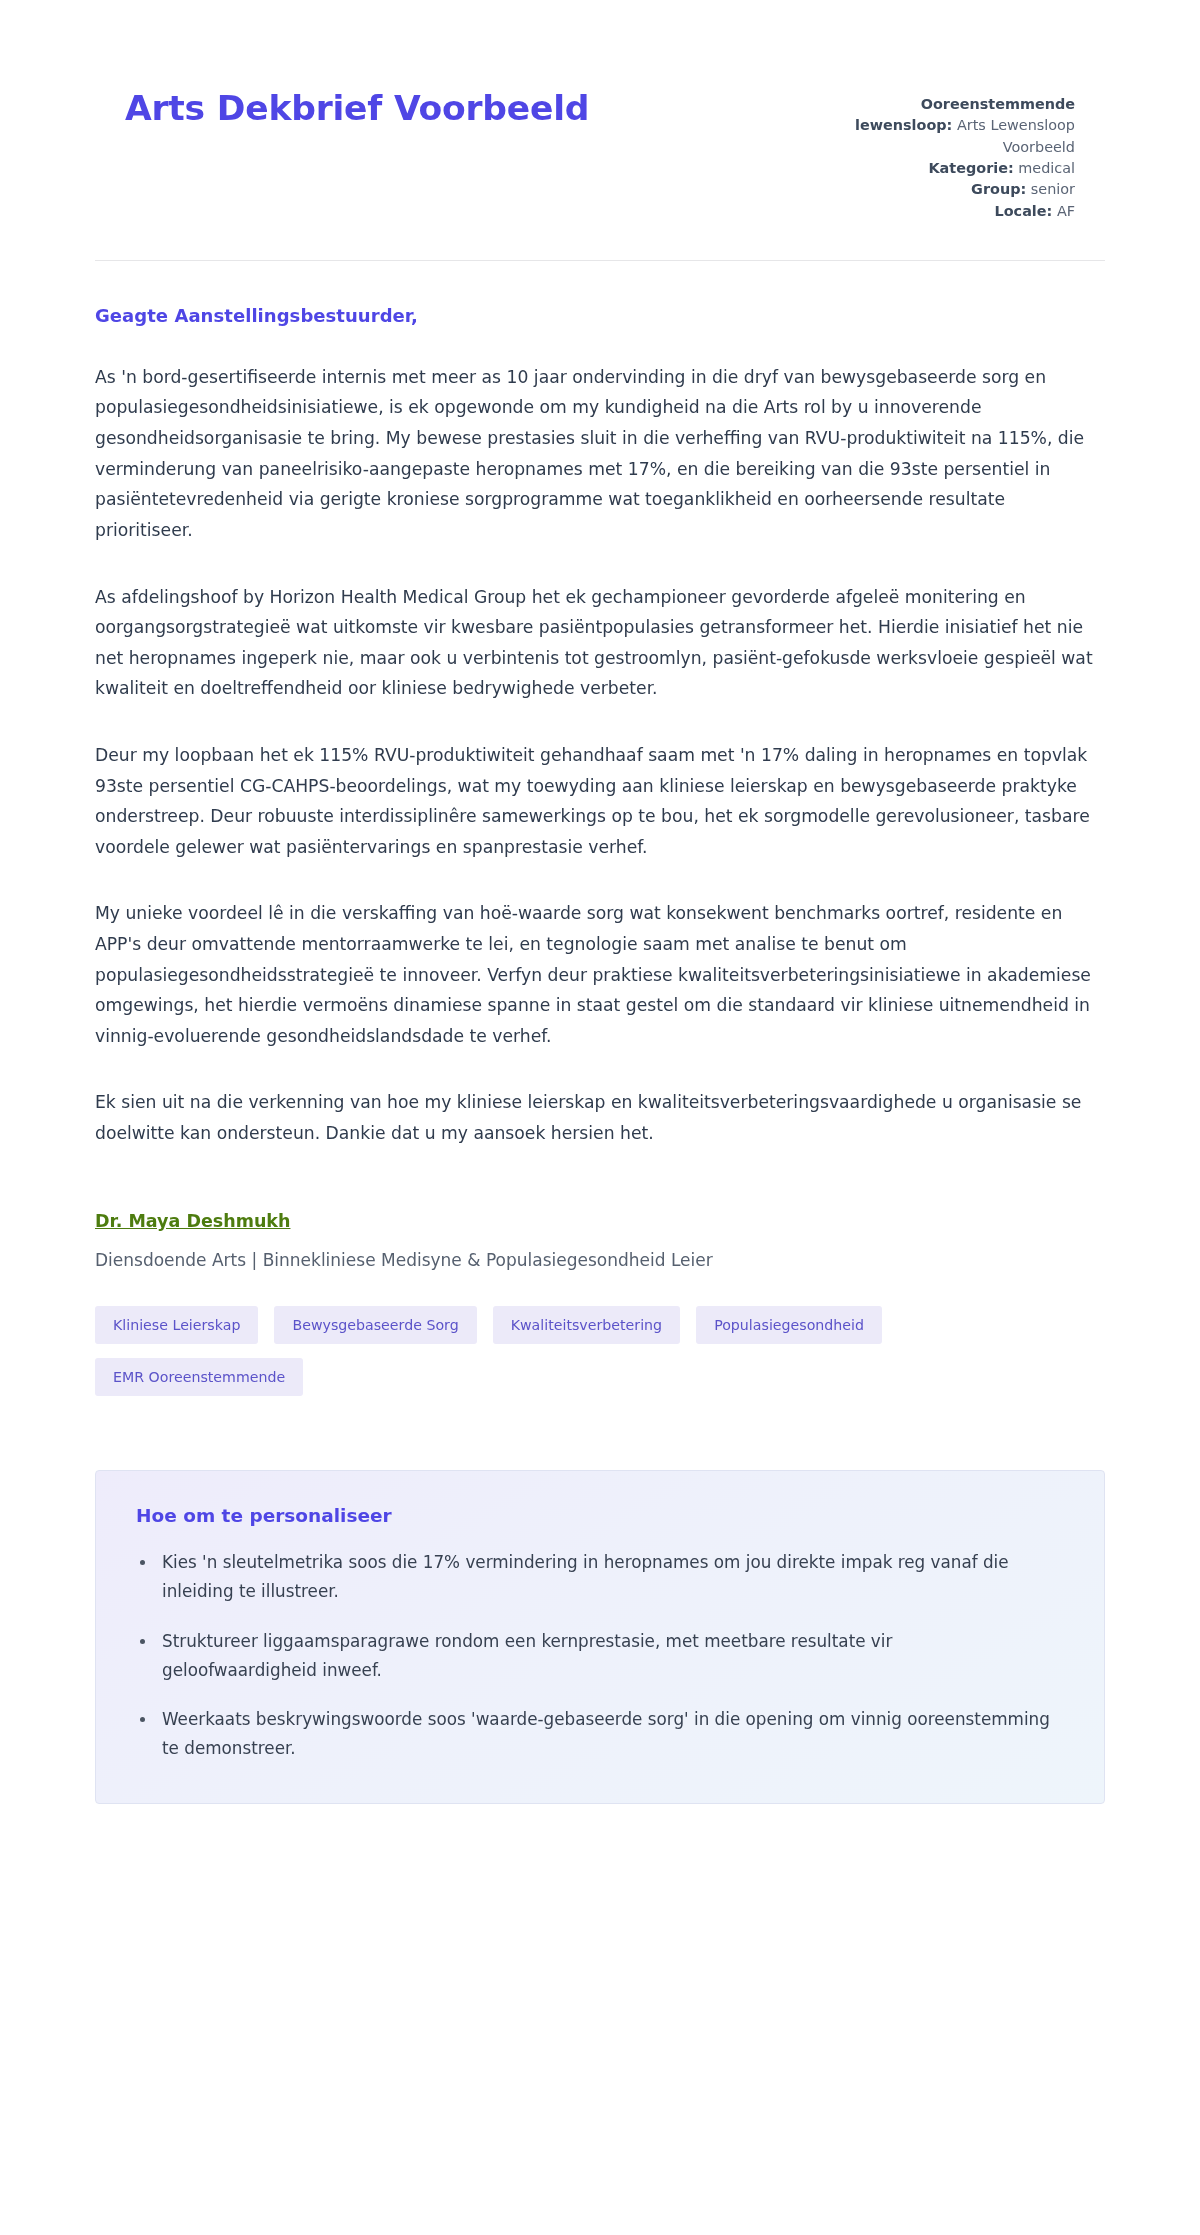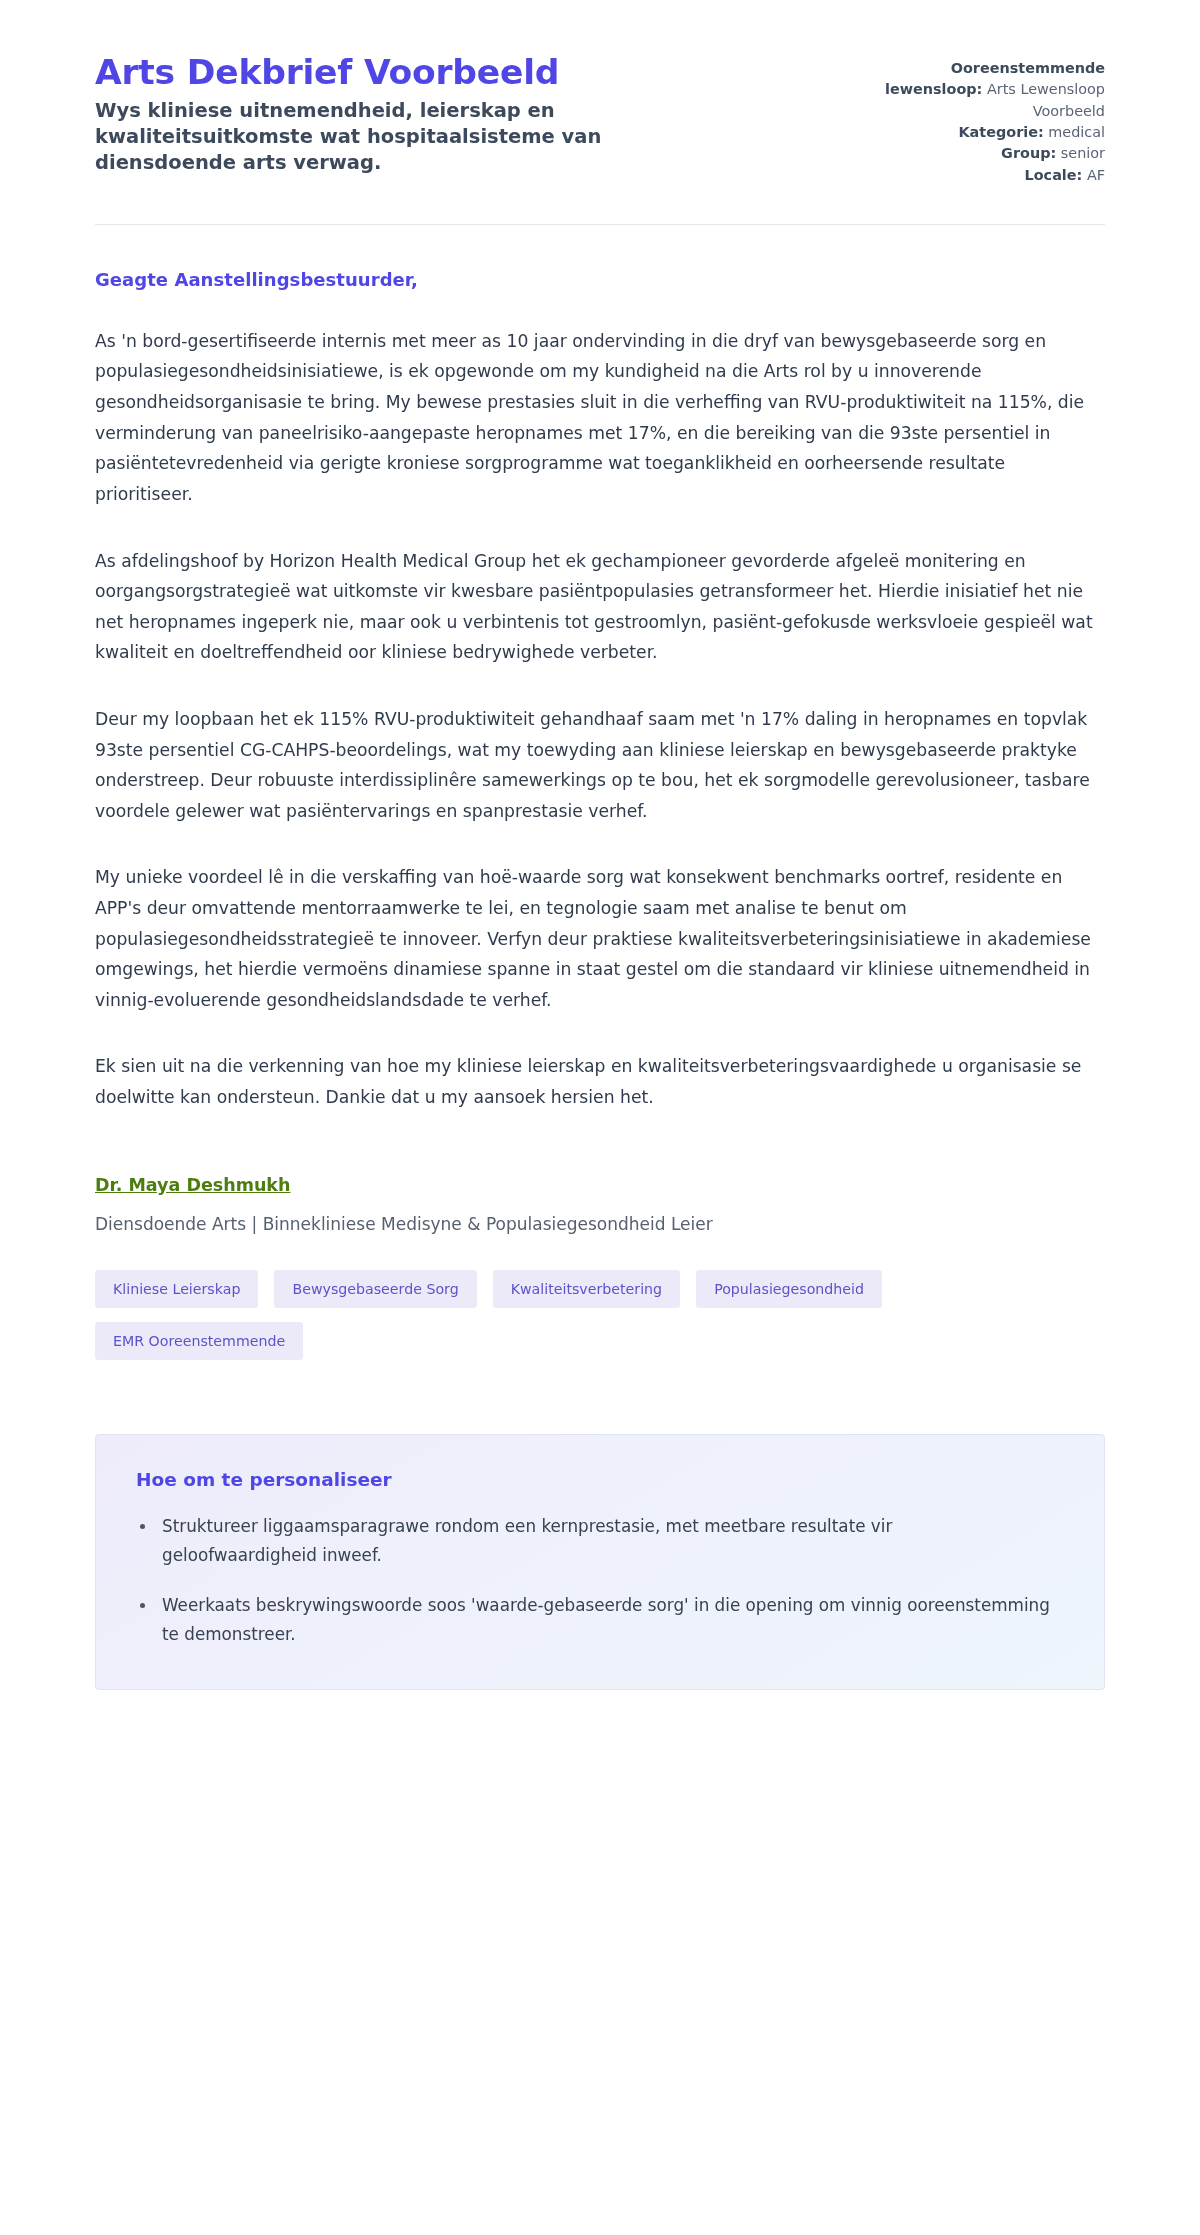--- a/index.html
+++ b/index.html
@@ -28,22 +28,23 @@
   .content {
     margin: 0 auto;
     width: 1010px;
     padding-top: 52px;
   }
 
   
   .doc-header {
     display: flex;
     align-items: flex-start;
-    justify-content: space-between;
+    justify-content: center;
     gap: 40px;
+    margin-top: 36px;
   }
   .header-left {
     flex: 1 1 auto;
     max-width: 660px;
   }
   .doc-title {
     font-size: 34.5px;
     line-height: 1.16;
     font-weight: 700;
     color: #4f46e5;
@@ -179,21 +180,20 @@
 </style>
 </head>
 <body>
 
 <div class="page">
   <div class="content">
 
     <div class="doc-header">
       <div class="header-left">
         <h1 class="doc-title">Arts Dekbrief Voorbeeld</h1>
-        <p class="doc-subtitle">Wys kliniese uitnemendheid, leierskap en kwaliteitsuitkomste wat hospitaalsisteme van diensdoende arts verwag.</p>
       </div>
 
       <div class="header-meta">
         <span class="meta-row">
           <span class="meta-label">Ooreenstemmende lewensloop:</span>
           <span class="meta-value">Arts Lewensloop Voorbeeld</span>
         </span>
         <span class="meta-row">
           <span class="meta-label">Kategorie:</span>
           <span class="meta-value">medical</span>
@@ -230,20 +230,24 @@
       <span class="tag">Kliniese Leierskap</span>
       <span class="tag">Bewysgebaseerde Sorg</span>
       <span class="tag">Kwaliteitsverbetering</span>
       <span class="tag">Populasiegesondheid</span>
       <span class="tag">EMR Ooreenstemmende</span>
     </div>
 
     <div class="callout">
       <h2 class="callout-title">Hoe om te personaliseer</h2>
       <ul class="callout-list">
+        <li>
+          <span class="bullet"></span>
+          <span>Kies 'n sleutelmetrika soos die 17% vermindering in heropnames om jou direkte impak reg vanaf die inleiding te illustreer.</span>
+        </li>
         <li>
           <span class="bullet"></span>
           <span>Struktureer liggaamsparagrawe rondom een kernprestasie, met meetbare resultate vir geloofwaardigheid inweef.</span>
         </li>
         <li>
           <span class="bullet"></span>
           <span>Weerkaats beskrywingswoorde soos 'waarde-gebaseerde sorg' in die opening om vinnig ooreenstemming te demonstreer.</span>
         </li>
       </ul>
     </div>

